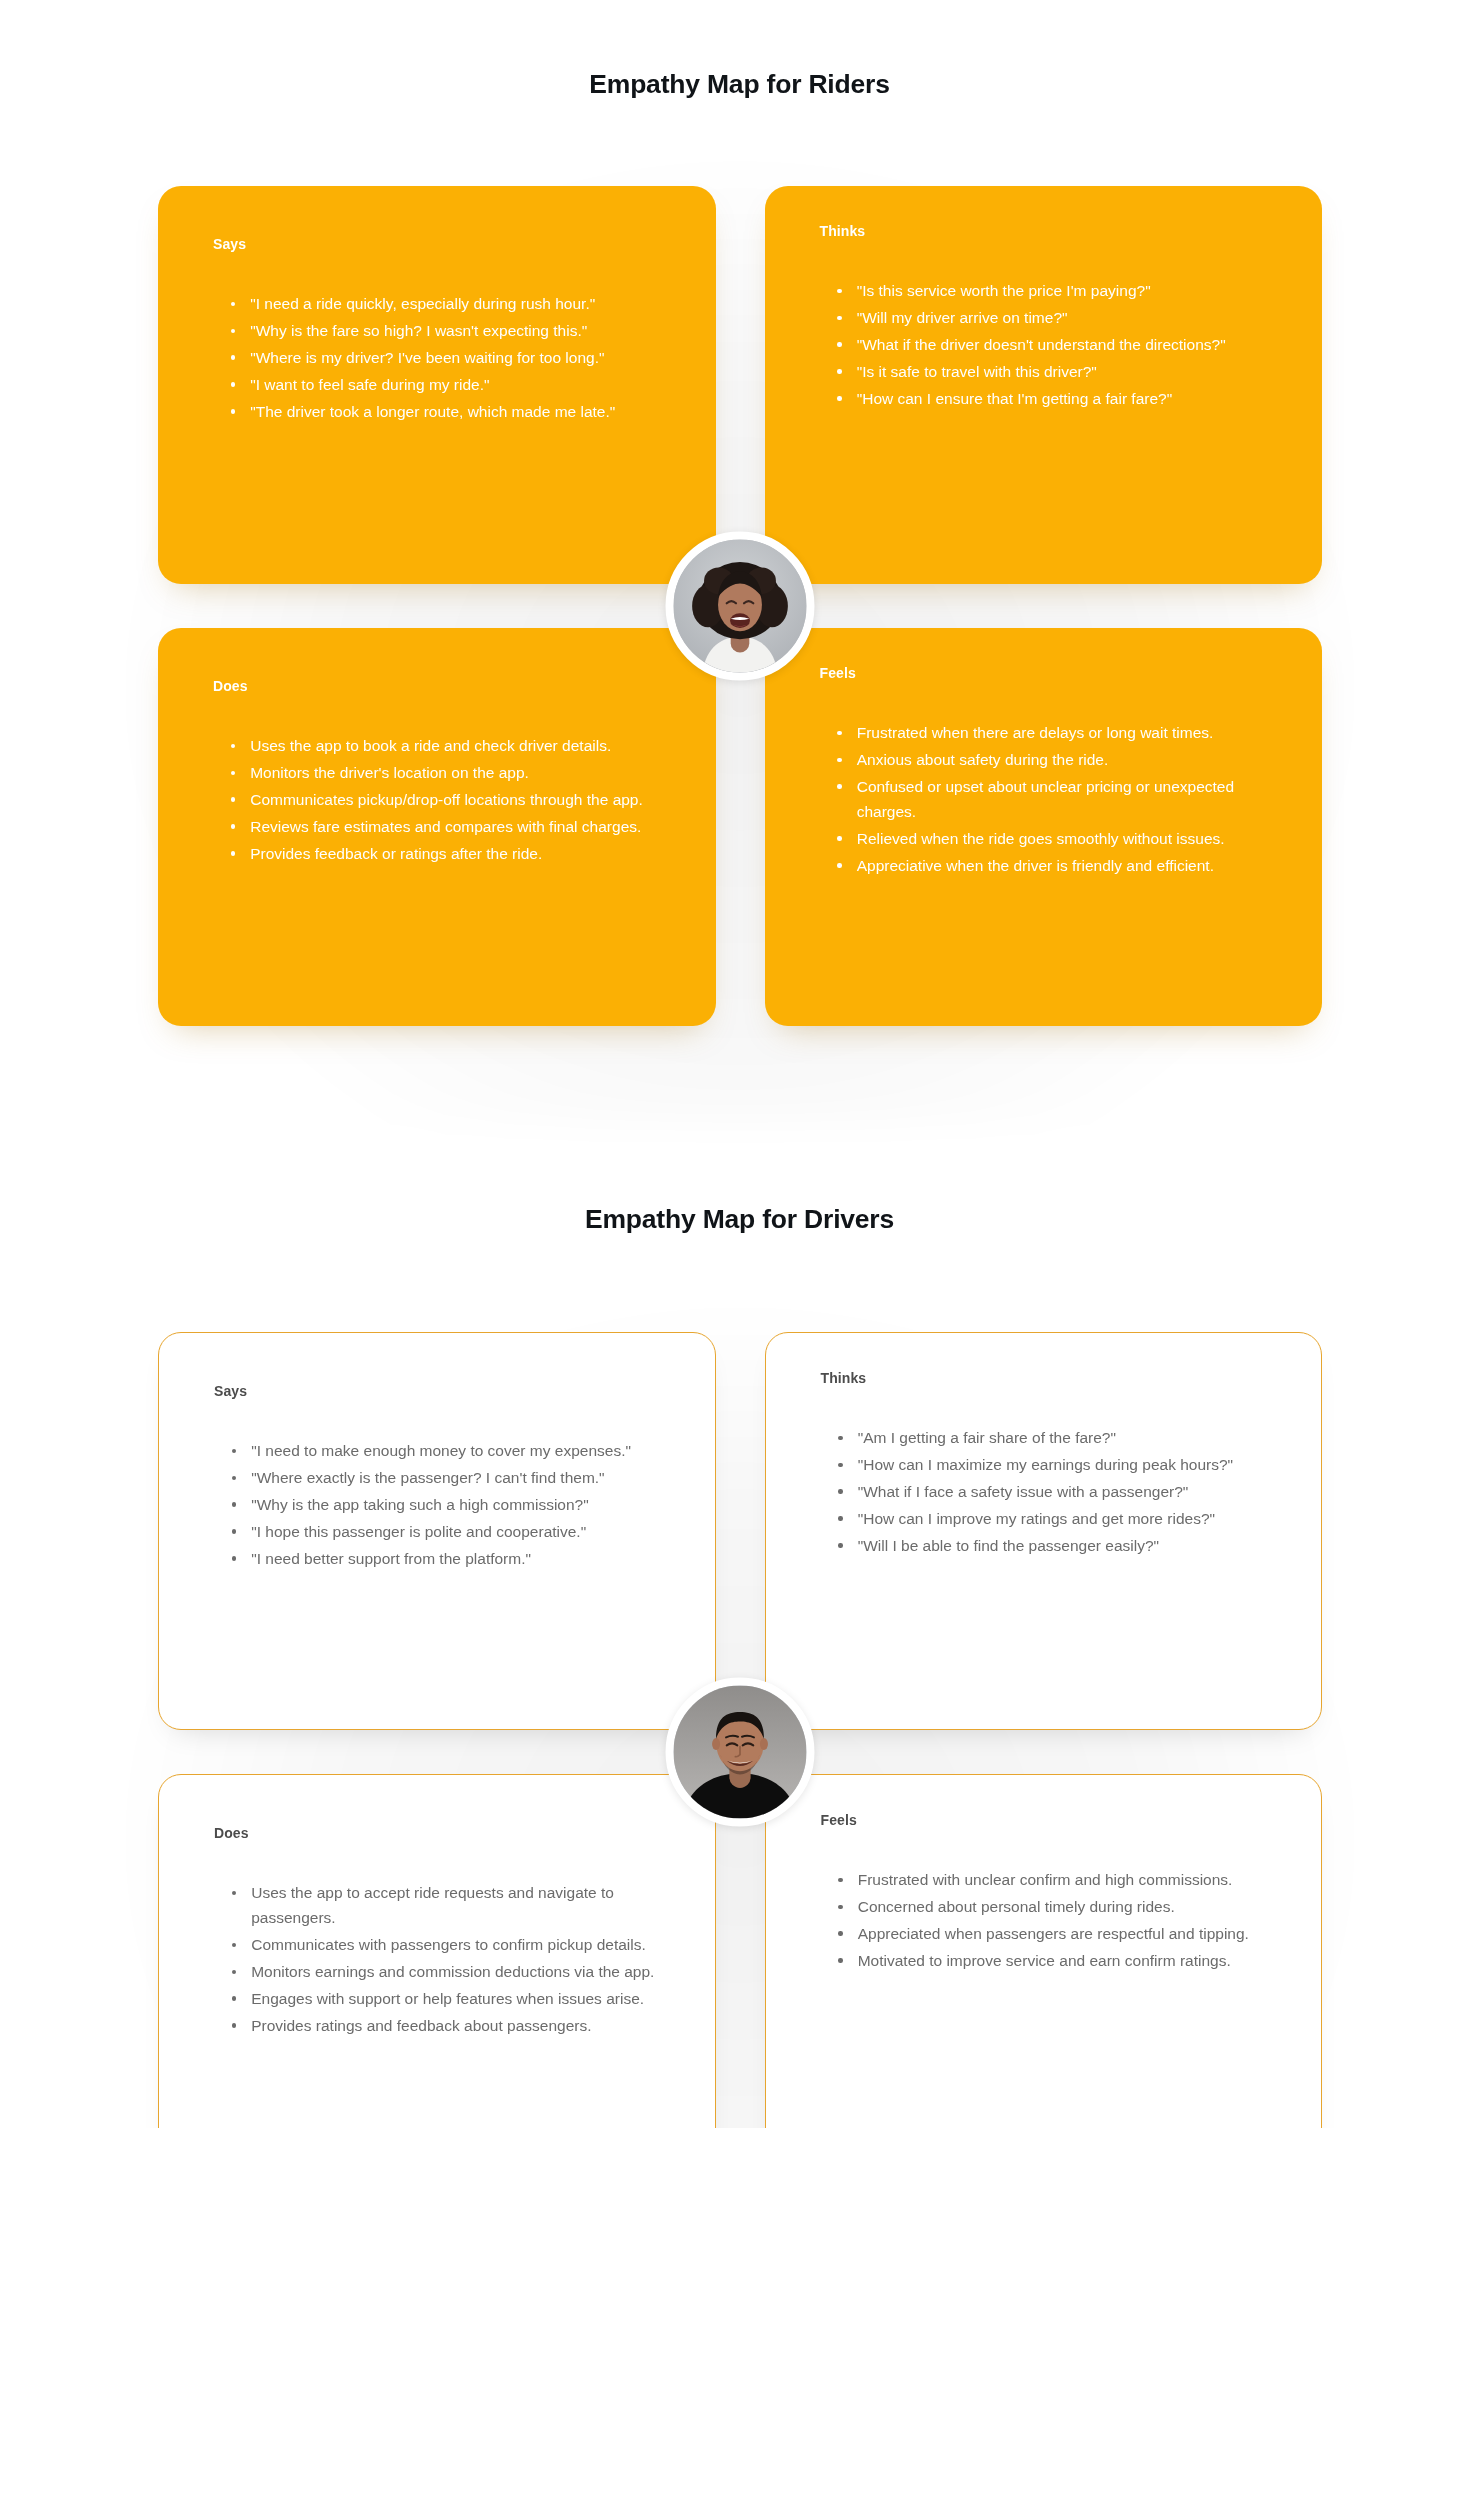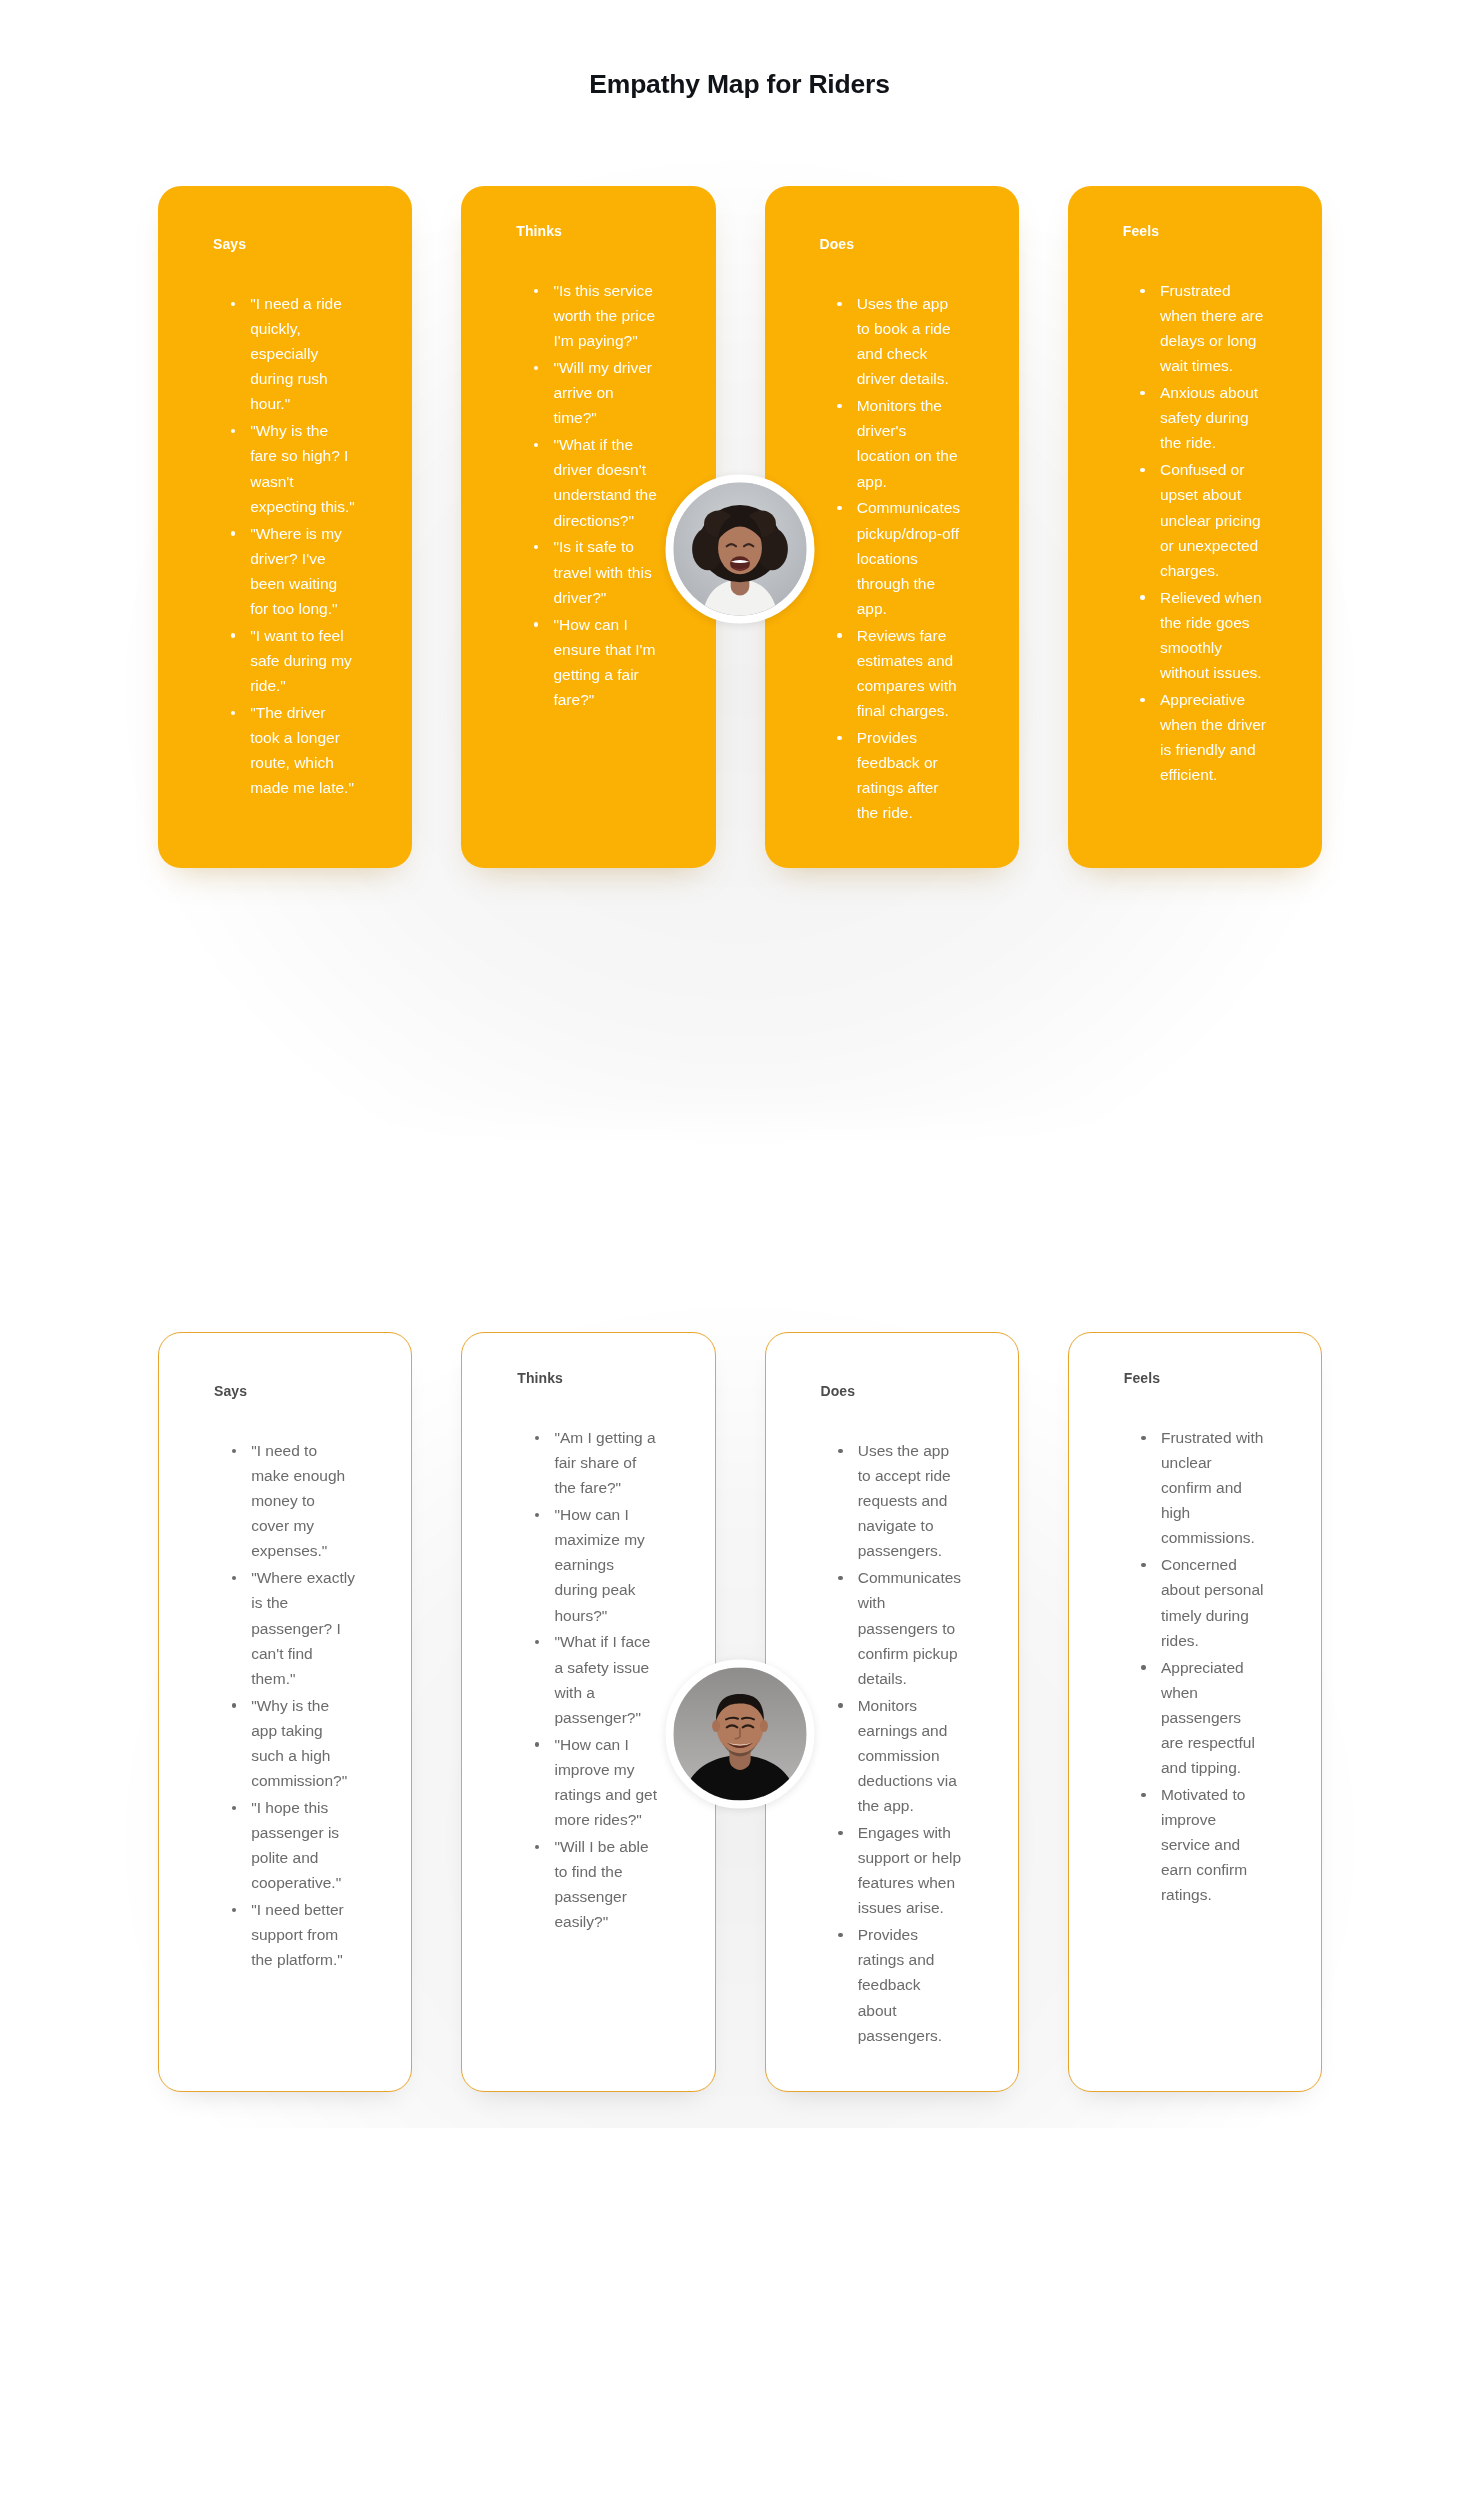--- a/index.html
+++ b/index.html
@@ -50,21 +50,21 @@
     bottom: -53px;
     border-radius: 35px;
     background: radial-gradient(ellipse at 50% 55%, rgba(0,0,0,0.055) 0%, rgba(0,0,0,0.03) 45%, rgba(0,0,0,0) 72%);
     filter: blur(16px);
     pointer-events: none;
   }
 
   .grid {
     position: relative;
     display: grid;
-    grid-template-columns: 1fr 1fr 1fr 1fr;
+    grid-template-columns: 1fr 1fr;
     grid-template-rows: auto auto;
     column-gap: 49px;
     row-gap: 44px;
     width: 100%;
   }
 
   
   .quad {
     position: relative;
     border-radius: 23px;
@@ -232,20 +232,21 @@
 
           <ellipse cx="100" cy="122" rx="15" ry="11" fill="#5a2420"></ellipse>
           <path d="M86 119 q14 -5 28 0 q-14 4 -28 0 Z" fill="#ffffff"></path>
           <path d="M88 128 q12 6 24 0 q-12 5 -24 0 Z" fill="#c95f62"></path>
         </svg>
       </div>
 
     </div>
   </div>
 
+  <h1 class="section-title" id="title-drivers">Empathy Map for Drivers</h1>
 
   <div class="board" id="board-drivers">
     <div class="board-glow"></div>
 
     <div class="grid theme-outline">
 
       <div class="quad row-top col-left">
         <div class="quad-title">Says</div>
         <ul>
           <li>"I need to make enough money to cover my expenses."</li>

